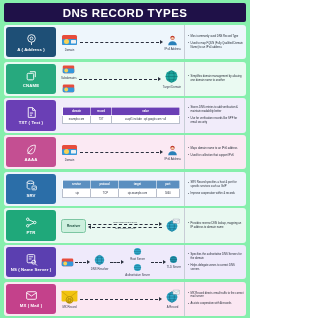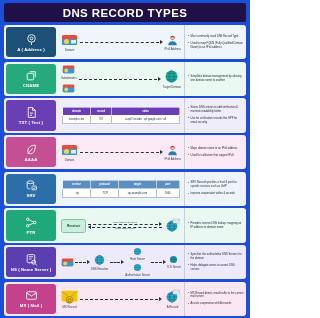--- a/index.html
+++ b/index.html
@@ -4,21 +4,21 @@
 <style>
   * { box-sizing: border-box; margin: 0; padding: 0; }
   html, body {
     width: 250px; height: 318px;
     background: #ffffff;
     font-family: "Liberation Sans", sans-serif;
     overflow: hidden;
   }
   #infographic {
     width: 250px; height: 318px;
-    background: #1d4ed8;
+    background: #86efac;
     padding: 3px 4px 2px 4px;
     display: flex; flex-direction: column;
   }
   
   .header {
     background: #1f1148;
     border-radius: 2px;
     height: 19px;
     display: flex; align-items: center; justify-content: center;
     margin-bottom: 3px;

